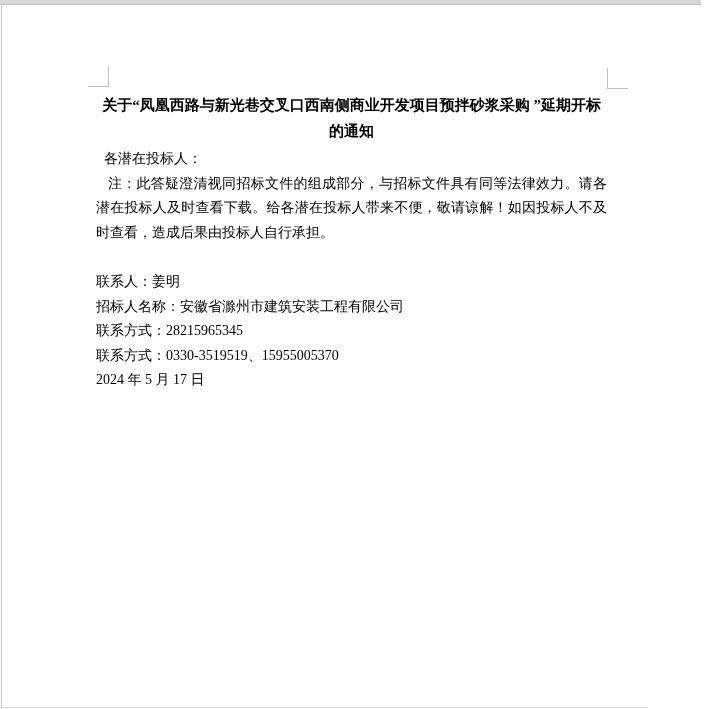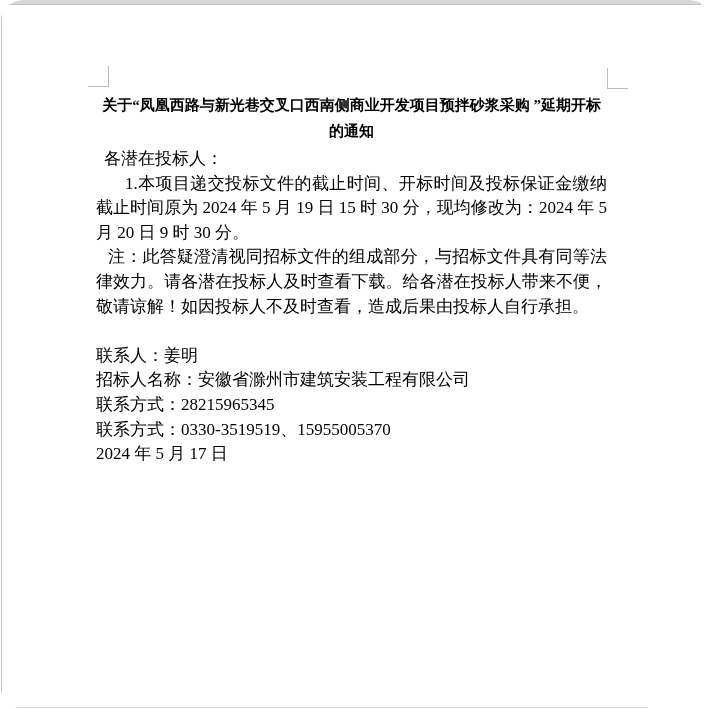--- a/index.html
+++ b/index.html
@@ -8,21 +8,20 @@
     background: #ffffff;
     font-family: "Liberation Serif", "DejaVu Serif", serif;
   }
   .screen {
     position: relative;
     width: 713px;
     height: 709px;
     background: #ffffff;
     overflow: hidden;
     color: #000000;
-    border-radius: 24px;
   }
   
   .chrome-top {
     position: absolute;
     left: 0; top: 0;
     width: 701px; height: 4px;
     background: #d7d7d7;
     border-bottom: 1px solid #c3c3c3;
   }
   .chrome-left {
@@ -60,21 +59,21 @@
   }
   .title {
     margin: 0 0 3px 0;
     font-size: 15px;
     font-weight: bold;
     line-height: 26px;
     text-align: center;
   }
   .content p {
     margin: 0;
-    font-size: 17px;
+    font-size: 14px;
     line-height: 24.6px;
     text-align: justify;
   }
   .salutation { text-indent: 8px; }
   .indent-2 { text-indent: 29px; }
   .indent-1 { text-indent: 12px; }
   .blank-line { height: 24.6px; }
 </style>
 </head>
 <body>
@@ -87,21 +86,20 @@
   <div class="mark mark-tl"></div>
   <div class="mark mark-tr"></div>
 
   <div class="content">
     <h1 class="title">
       <span>关于“凤凰西路与新光巷交叉口西南侧商业开发项目预拌砂浆采购 ”延期开标</span><br>
       <span>的通知</span>
     </h1>
 
     <p class="salutation">各潜在投标人：</p>
-    <p class="indent-2">1.本项目递交投标文件的截止时间、开标时间及投标保证金缴纳截止时间原为 2024 年 5 月 19 日 15 时 30 分，现均修改为：2024 年 5 月 20 日 9 时 30 分。</p>
     <p class="indent-1">注：此答疑澄清视同招标文件的组成部分，与招标文件具有同等法律效力。请各潜在投标人及时查看下载。给各潜在投标人带来不便，敬请谅解！如因投标人不及时查看，造成后果由投标人自行承担。</p>
 
     <p class="blank-line"></p>
 
     <p>联系人：姜明</p>
     <p>招标人名称：安徽省滁州市建筑安装工程有限公司</p>
     <p>联系方式：28215965345</p>
     <p>联系方式：0330-3519519、15955005370</p>
     <p>2024 年 5 月 17 日</p>
   </div>

